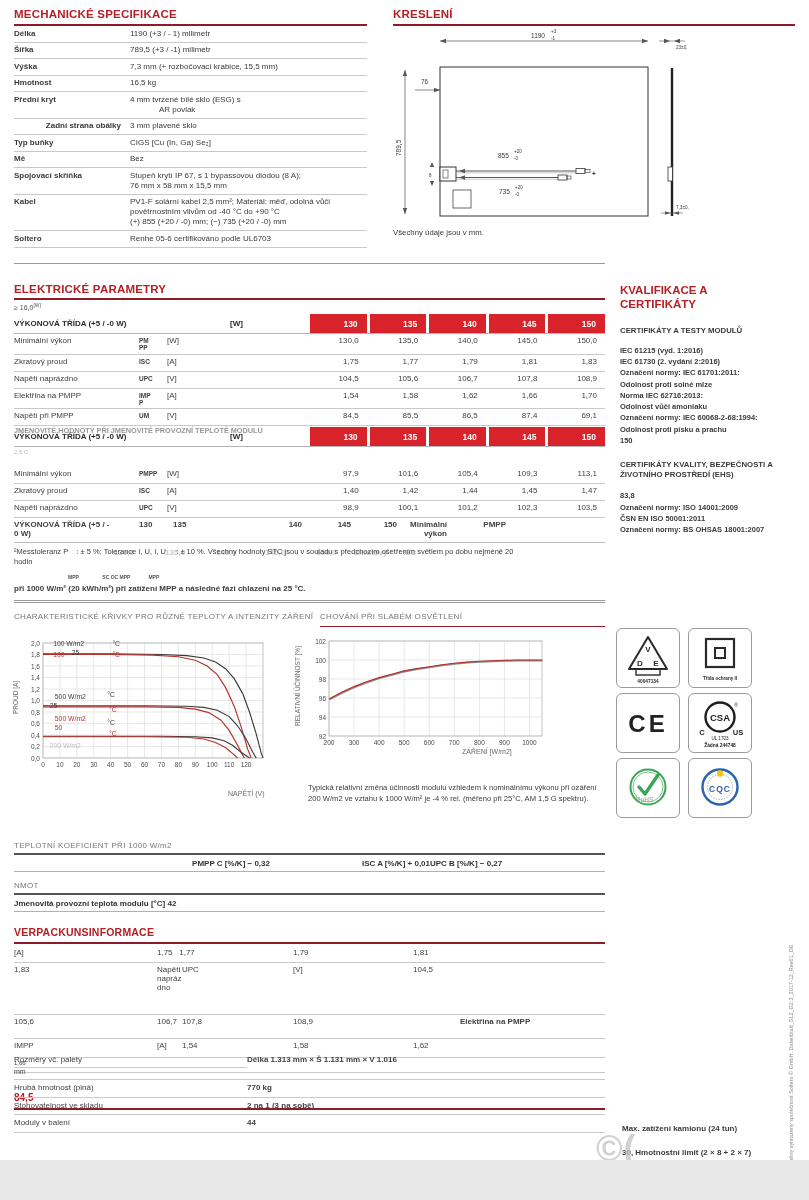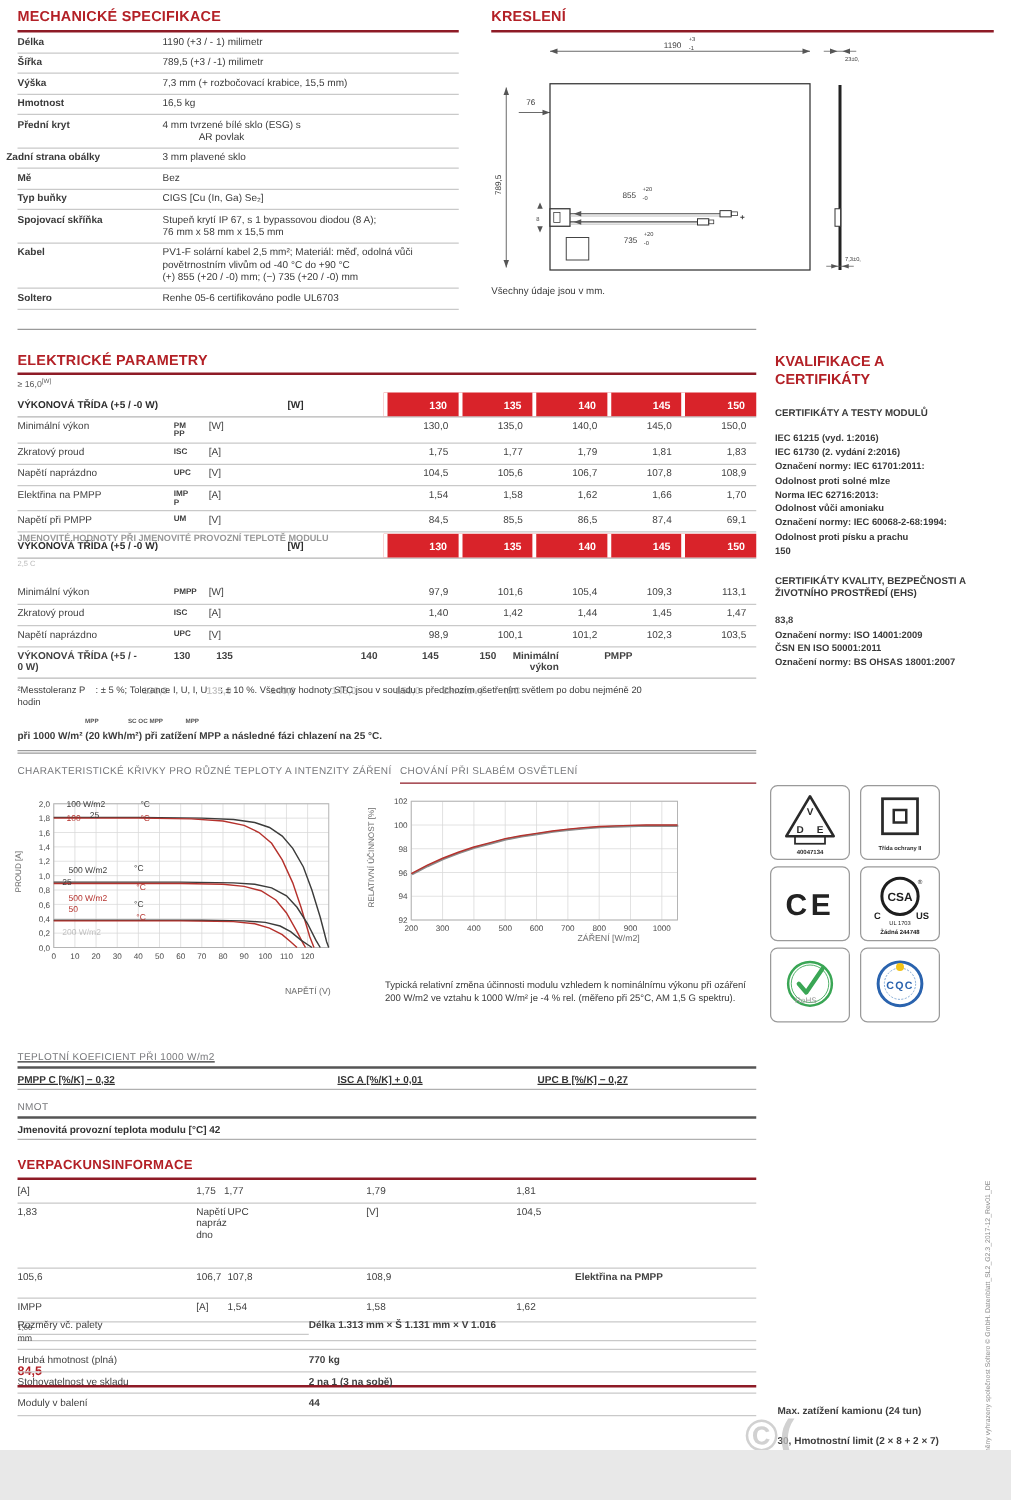--- a/index.html
+++ b/index.html
@@ -12,21 +12,21 @@
   .grayrule{height:1px;background:#9a9a9a;}
   .grayhead{color:#77787b;font-weight:400;font-size:8px;letter-spacing:.3px;}
 
   
   .mech{left:14px;top:8px;width:353px;}
   .mech .redrule{margin-top:4px;}
   .mrow{display:grid;grid-template-columns:116px 1fr;border-bottom:1px solid #c9c9c9;
         padding:2.5px 0 3px 0;font-size:8px;line-height:1.25;}
   .mlabel{font-weight:700;color:#3a3a3a;}
   .mvalue{color:#3a3a3a;}
-  .mech-rows > div:nth-of-type(6) .mlabel{transform:translateX(-9px);}
+  .mech-rows > div:nth-of-type(6) .mlabel{transform:translateX(-9px);text-align:right;}
 
   
   .draw{left:393px;top:8px;width:402px;}
   .draw .redrule{margin-top:4px;}
   .draw svg{display:block;margin-top:2px;}
   .draw .dimtxt{font-size:6.5px;fill:#3a3a3a;}
   .draw .dimsm{font-size:4.6px;fill:#3a3a3a;}
   .drawcap{font-size:7.8px;color:#3a3a3a;margin-top:2px;}
 
   
@@ -84,24 +84,24 @@
   .ylab{color:#6a6a6a;font-size:6.5px;transform:rotate(-90deg);transform-origin:0 0;white-space:nowrap;}
   .xlab{color:#6a6a6a;font-size:7px;}
   .caption2{left:308px;top:783px;width:295px;font-size:7.6px;line-height:1.4;color:#3a3a3a;}
 
   
   .badges{left:616px;top:628px;width:140px;display:flex;flex-wrap:wrap;gap:5px 8px;}
   .badge{width:62px;height:58px;border:1.5px solid #9a9a9a;border-radius:6px;background:#fff;
          display:flex;align-items:center;justify-content:center;}
 
   
-  .tempco{left:14px;top:841px;width:591px;text-decoration:underline;}
+  .tempco{left:14px;top:841px;width:591px;}
   .gt-rule-dark{height:1.5px;background:#555;margin-top:3px;}
   .gt-rule-light{height:1px;background:#b0b0b0;margin-top:3px;}
-  .tcrow{display:flex;margin-top:4px;font-size:8px;font-weight:700;color:#333;}
+  .tcrow{display:flex;margin-top:4px;font-size:8px;font-weight:700;color:#333;text-align:right;}
   .tcrow div:nth-child(1){width:256px;}
   .tcrow div:nth-child(2){width:160px;}
   .nmot2{left:14px;top:881px;width:591px;}
   .nmrow{margin-top:4px;font-size:8px;font-weight:700;color:#333;}
 
   .pack{left:14px;top:926px;width:591px;}
   .pack .redrule{height:1.5px;margin-top:4px;}
   .prows{position:relative;margin-top:2px;}
   .prow{position:relative;border-bottom:1px solid #c9c9c9;font-size:8px;color:#3f3f3f;}
   .prow span{position:absolute;top:2px;}
@@ -169,27 +169,27 @@
           <div class="mvalue pre">4 mm tvrzené bílé sklo (ESG) s
              AR povlak</div>
         </div>
 
         <div class="mrow">
           <div class="mlabel">Zadní strana obálky</div>
           <div class="mvalue pre">3 mm plavené sklo</div>
         </div>
 
         <div class="mrow">
+          <div class="mlabel">Typ buňky</div>
+          <div class="mvalue pre">CIGS [Cu (In, Ga) Se₂]</div>
+        </div>
+
+        <div class="mrow">
           <div class="mlabel">Mě</div>
           <div class="mvalue pre">Bez</div>
-        </div>
-
-        <div class="mrow">
-          <div class="mlabel">Typ buňky</div>
-          <div class="mvalue pre">CIGS [Cu (In, Ga) Se₂]</div>
         </div>
 
         <div class="mrow">
           <div class="mlabel">Spojovací skříňka</div>
           <div class="mvalue pre">Stupeň krytí IP 67, s 1 bypassovou diodou (8 A);
 76 mm x 58 mm x 15,5 mm</div>
         </div>
 
         <div class="mrow">
           <div class="mlabel">Kabel</div>

